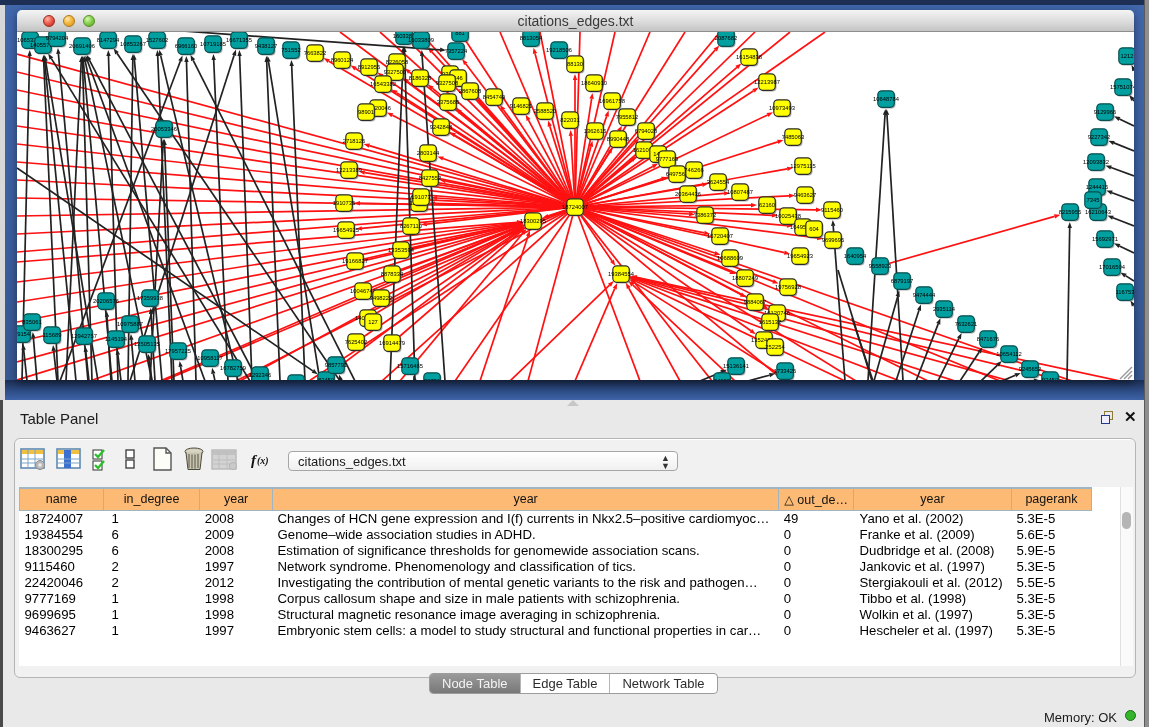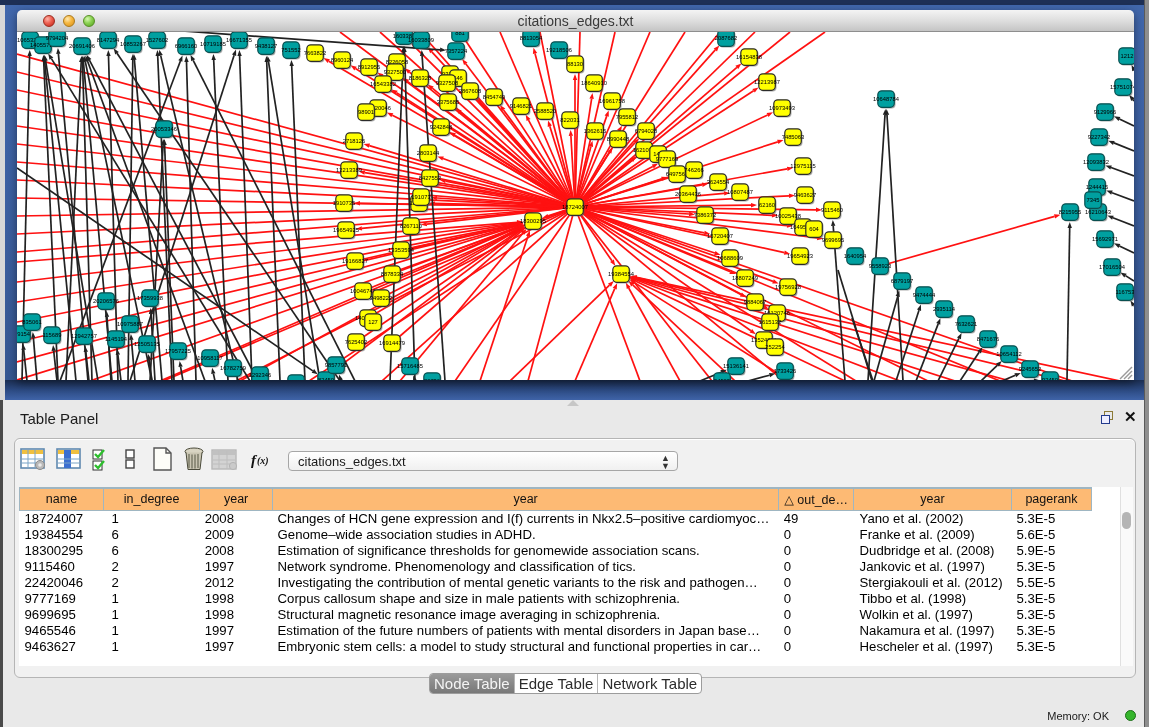--- a/index.html
+++ b/index.html
@@ -27,23 +27,23 @@
 #spin{position:absolute;right:7px;top:2px;font-size:9px;color:#333;line-height:8px;text-align:center}
 #tablewrap{position:absolute;left:19px;top:487px;width:1114px;height:179px;background:#fff;overflow:hidden}
 table{border-collapse:collapse;table-layout:fixed;width:1073px;font-size:12.5px}
 th{background:#fdba74;border:1px solid #9fb6c2;border-top:2px solid #9fb6c2;font-weight:normal;font-size:12.5px;color:#111;height:22px;padding:0}
 td{height:16px;padding:0 0 0 5px;color:#000;white-space:nowrap;overflow:hidden;font-size:13.2px}
 .c1{width:83px}.c2{width:95px}.c3{width:72px}.c4{width:500px}.c5{width:74px}.c6{width:156px}.c7{width:79px}
 td.c6{padding-left:6px} td.c2{padding-left:8px}
 #vscroll{position:absolute;left:1120px;top:487px;width:13px;height:179px;background:#fafafa;border-left:1px solid #e0e0e0}
 #thumb{position:absolute;left:1122px;top:512px;width:9px;height:17px;background:#b5b5b5;border-radius:5px}
 #tabs{position:absolute;left:429px;top:673px;height:21px;display:flex;border:1px solid #9c9c9c;border-radius:4px;overflow:hidden;background:#fff}
-.tab{font-size:15px;line-height:20px;padding:0 4px;color:#2c2c2c;border-right:1px solid #b5b5b5}
+.tab{font-size:13px;line-height:20px;padding:0 12px;color:#2c2c2c;border-right:1px solid #b5b5b5}
 .tabsel{background:linear-gradient(#9a9a9a,#787878);color:#f4f4f4}
-#mem{position:absolute;right:40px;top:710px;font-size:11px;color:#1a1a1a}
+#mem{position:absolute;right:32px;top:710px;font-size:13px;color:#1a1a1a}
 #memdot{position:absolute;right:13px;top:710px;width:11px;height:11px;border-radius:50%;background:#35b52c;border:1px solid #1c6f18}
 </style></head><body>
 <div id="topstrip"></div>
 <div id="leftpale"></div>
 <div id="blue"></div>
 <div id="blueband"></div>
 <div id="gwin">
   <div id="canvas">
       <svg width="1117" height="348" viewBox="17 32 1117 348" xmlns="http://www.w3.org/2000/svg" style="position:absolute;left:0;top:0">
         <line x1="575.0" y1="207.0" x2="17.0" y2="54.0" stroke="#ff1111" stroke-width="1.7"></line>
@@ -1278,29 +1278,20 @@
         <tr>
           <td class="c1">9699695</td>
           <td class="c2">1</td>
           <td class="c3">1998</td>
           <td class="c4">Structural magnetic resonance image averaging in schizophrenia.</td>
           <td class="c5">0</td>
           <td class="c6">Wolkin et al. (1997)</td>
           <td class="c7">5.3E-5</td>
         </tr>
         <tr>
-          <td class="c1">9465546</td>
-          <td class="c2">1</td>
-          <td class="c3">1997</td>
-          <td class="c4">Estimation of the future numbers of patients with mental disorders in Japan base…</td>
-          <td class="c5">0</td>
-          <td class="c6">Nakamura et al. (1997)</td>
-          <td class="c7">5.3E-5</td>
-        </tr>
-        <tr>
           <td class="c1">9463627</td>
           <td class="c2">1</td>
           <td class="c3">1997</td>
           <td class="c4">Embryonic stem cells: a model to study structural and functional properties in car…</td>
           <td class="c5">0</td>
           <td class="c6">Hescheler et al. (1997)</td>
           <td class="c7">5.3E-5</td>
         </tr>
 </tbody>
     </table>

